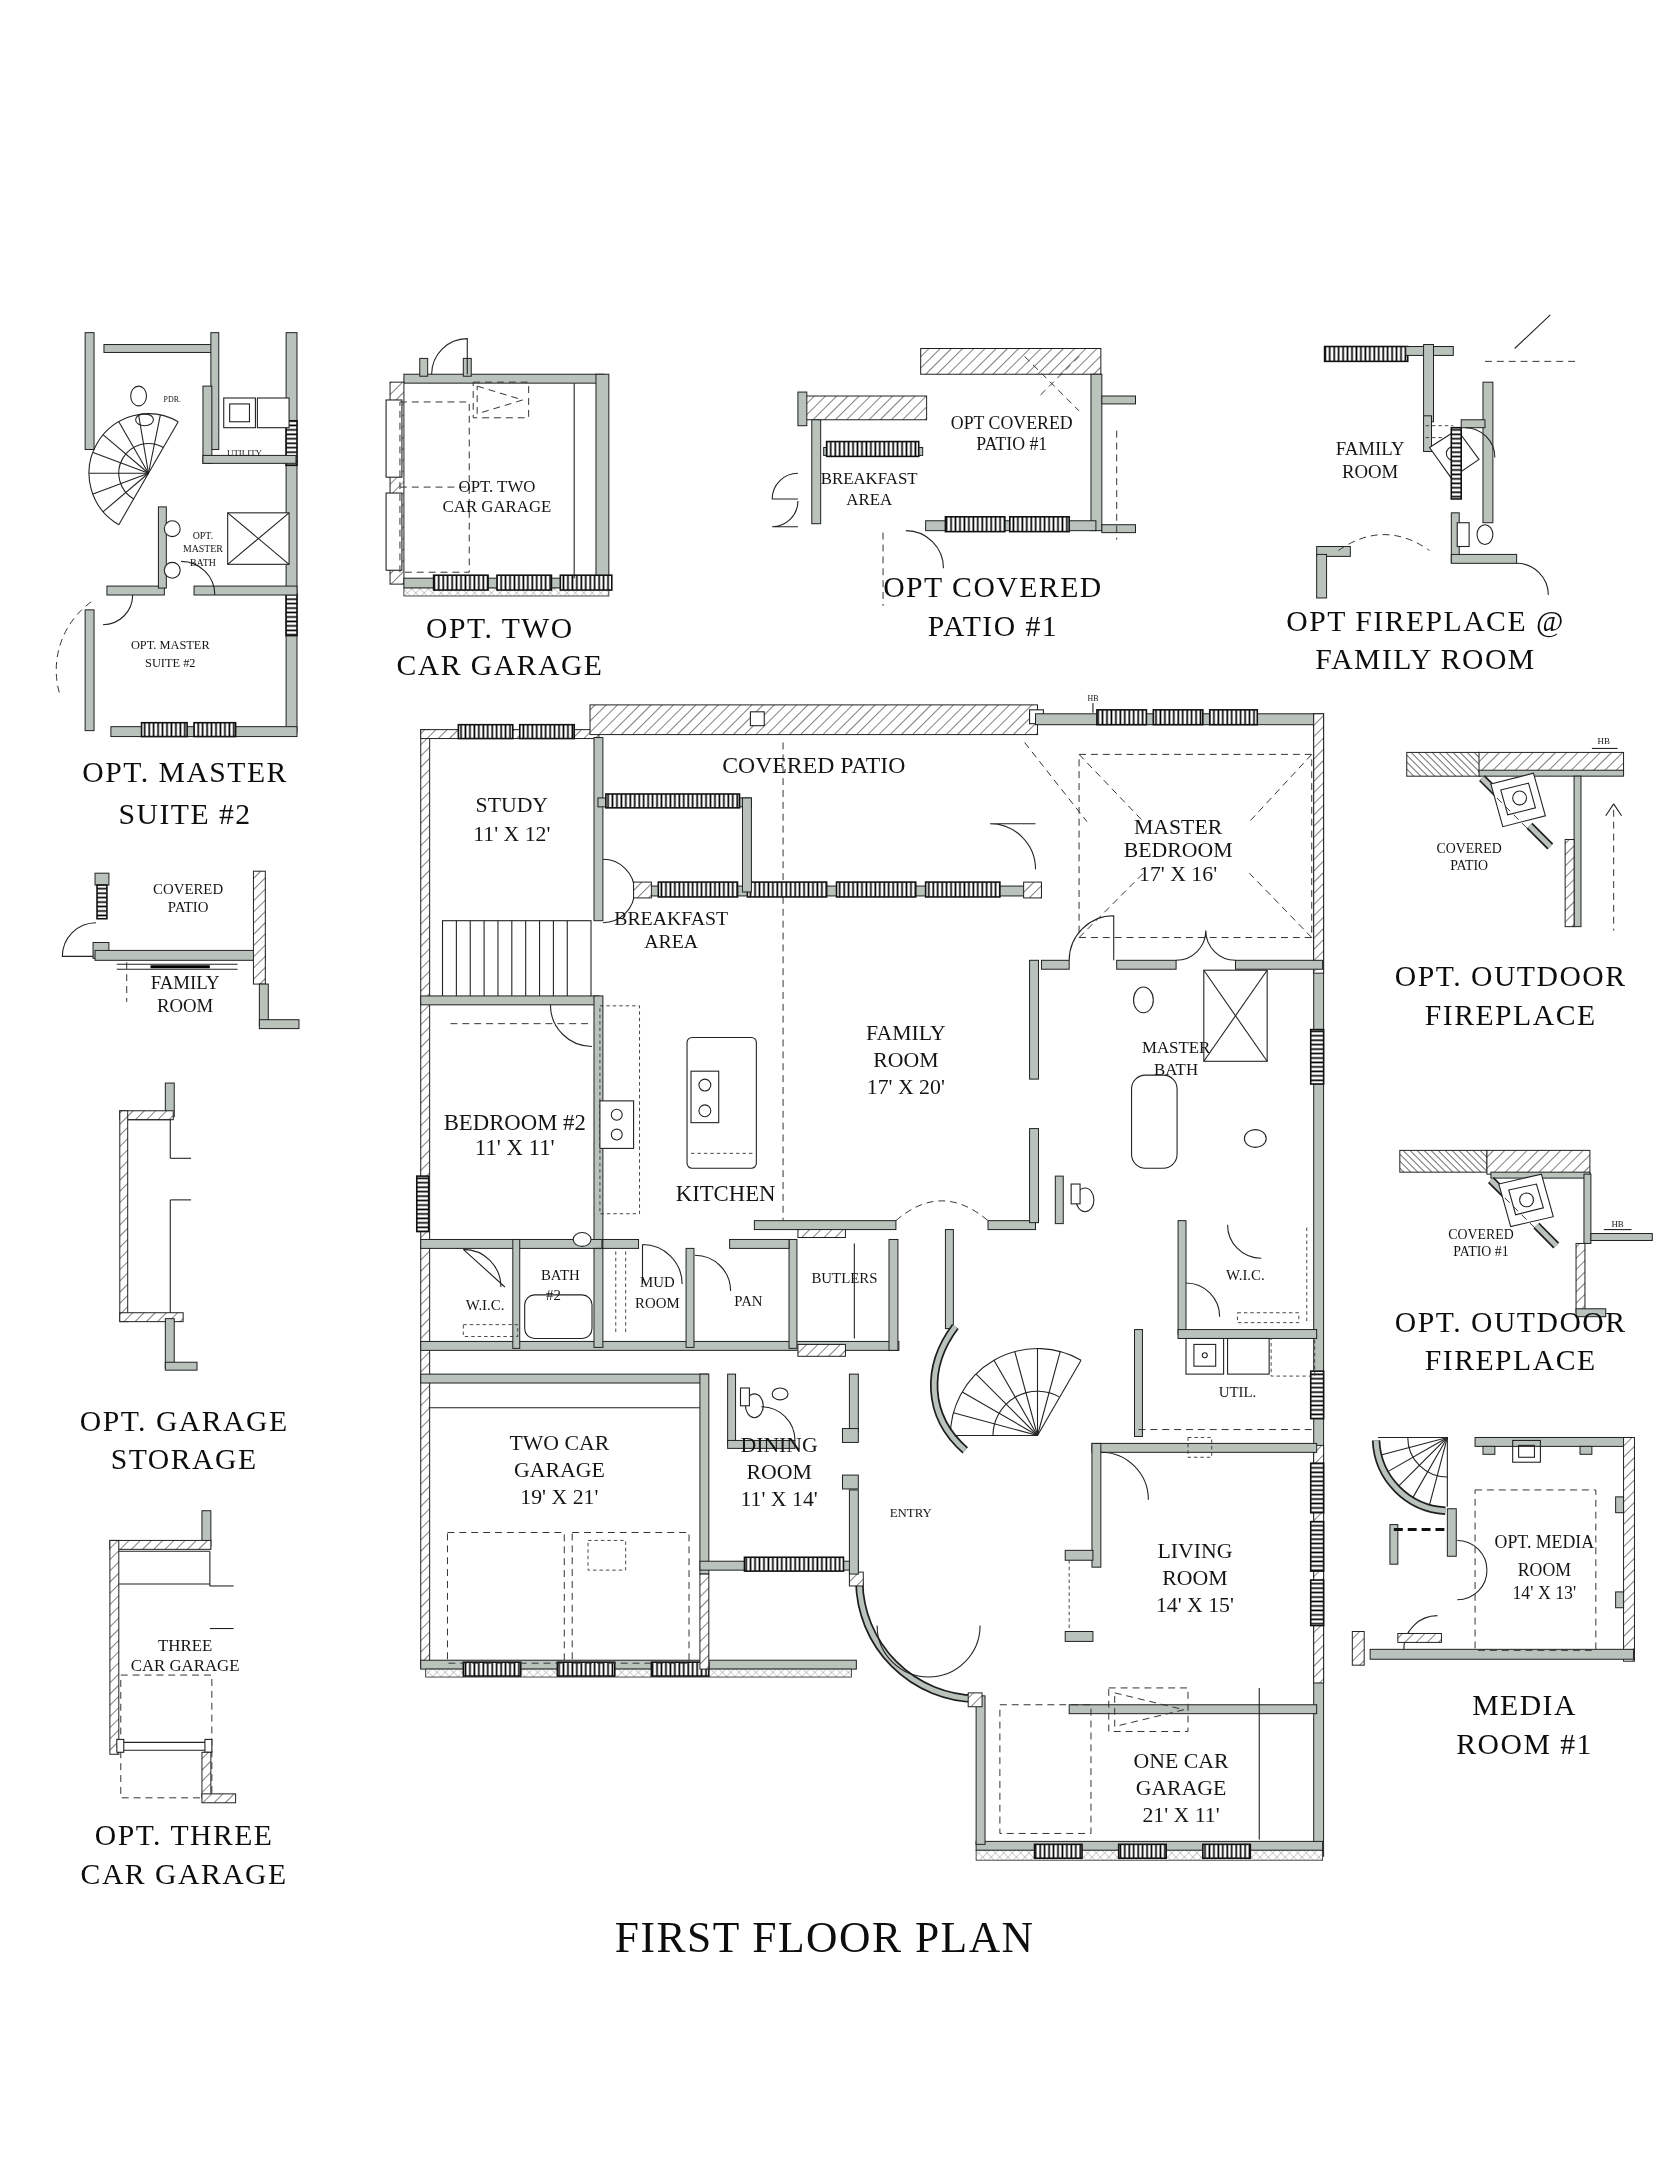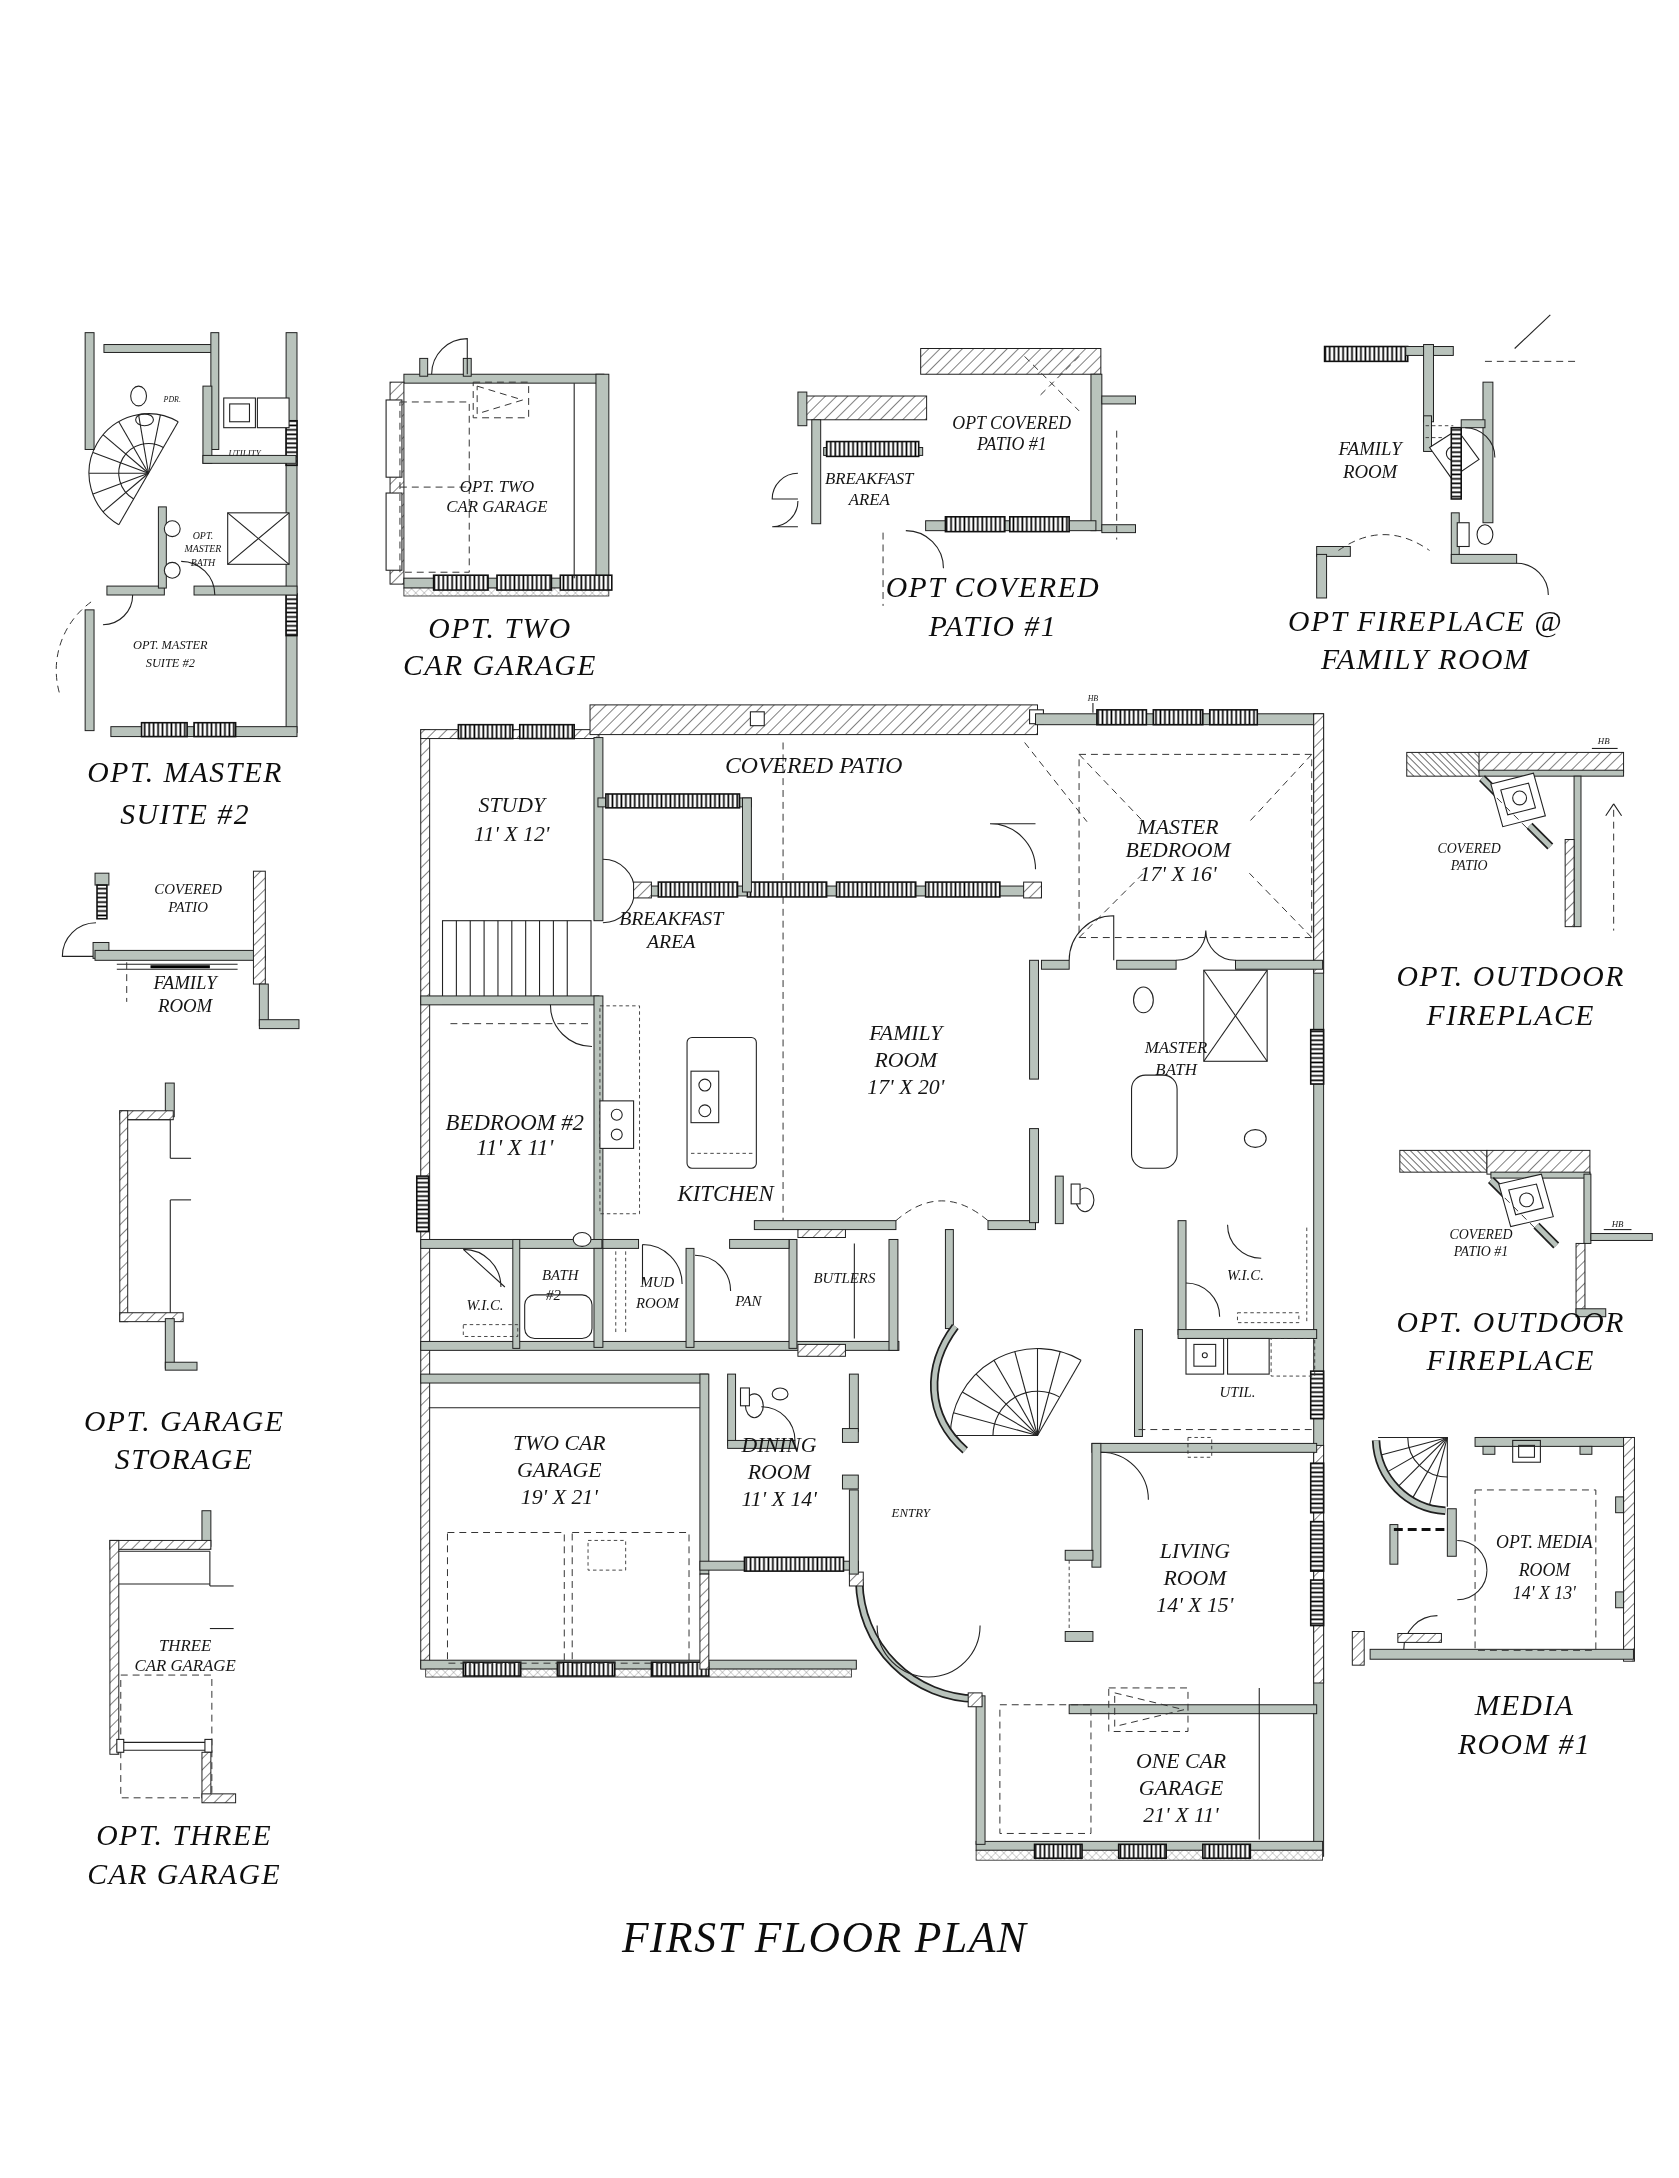--- a/index.html
+++ b/index.html
@@ -1,16 +1,16 @@
 <!DOCTYPE html>
 <html><head>
 <meta charset="utf-8">
 <style>
   html,body{margin:0;padding:0;background:#fff;}
-  .sheet{position:relative;width:1679px;height:2178px;background:#fff;overflow:hidden;font-style:italic;}
+  .sheet{position:relative;width:1679px;height:2178px;background:#fff;overflow:hidden;}
   svg{position:absolute;left:0;top:0;}
   .wall {fill:#b9c3bc;stroke:#1f1f1f;stroke-width:1;}
   .wallh {fill:url(#pHatch);stroke:#1f1f1f;stroke-width:1;}
   .wallh2{fill:url(#pHatch2);stroke:#1f1f1f;stroke-width:1;}
   .wallx {fill:url(#pCross);stroke:#1f1f1f;stroke-width:.8;}
   .win  {fill:url(#pWin);stroke:#111;stroke-width:1.6;}
   .winv {fill:url(#pWinV);stroke:#111;stroke-width:1.6;}
   .ln   {fill:none;stroke:#222;stroke-width:1.1;}
   .lnf  {fill:#fff;stroke:#222;stroke-width:1.1;}
   .lnd  {fill:none;stroke:#333;stroke-width:1;stroke-dasharray:7 5;}

